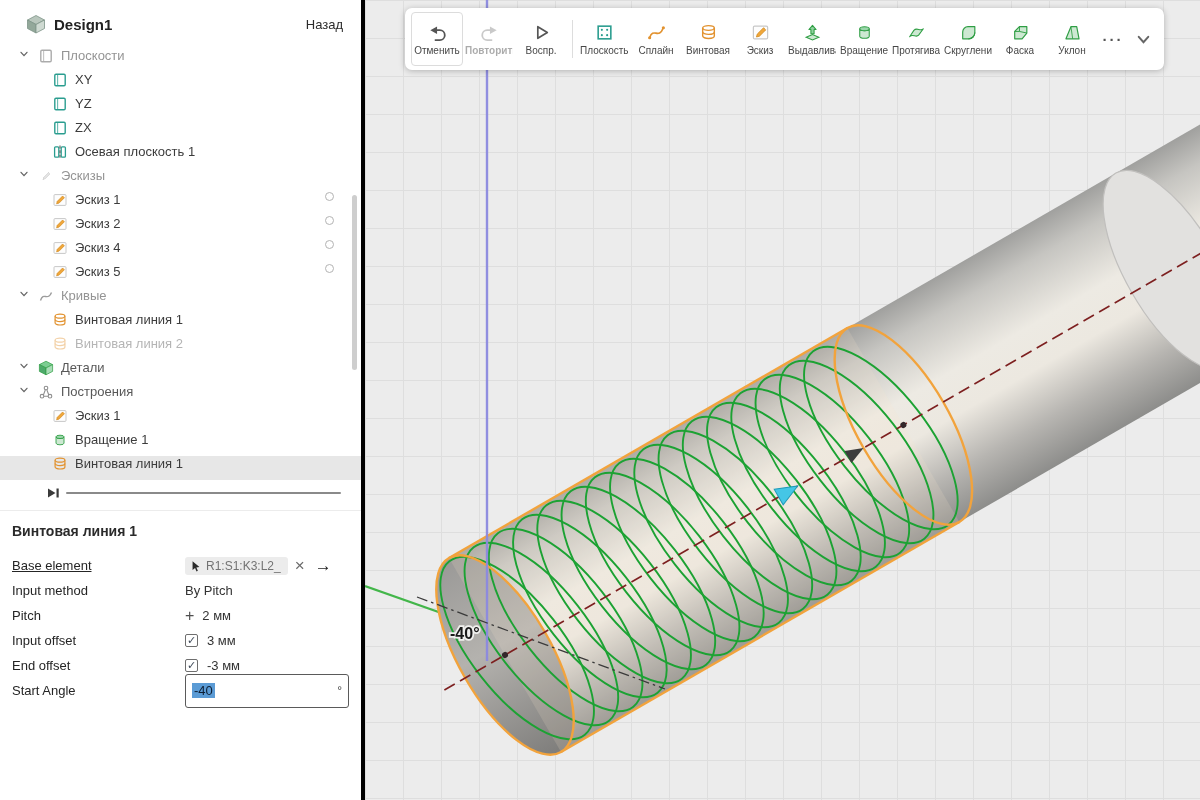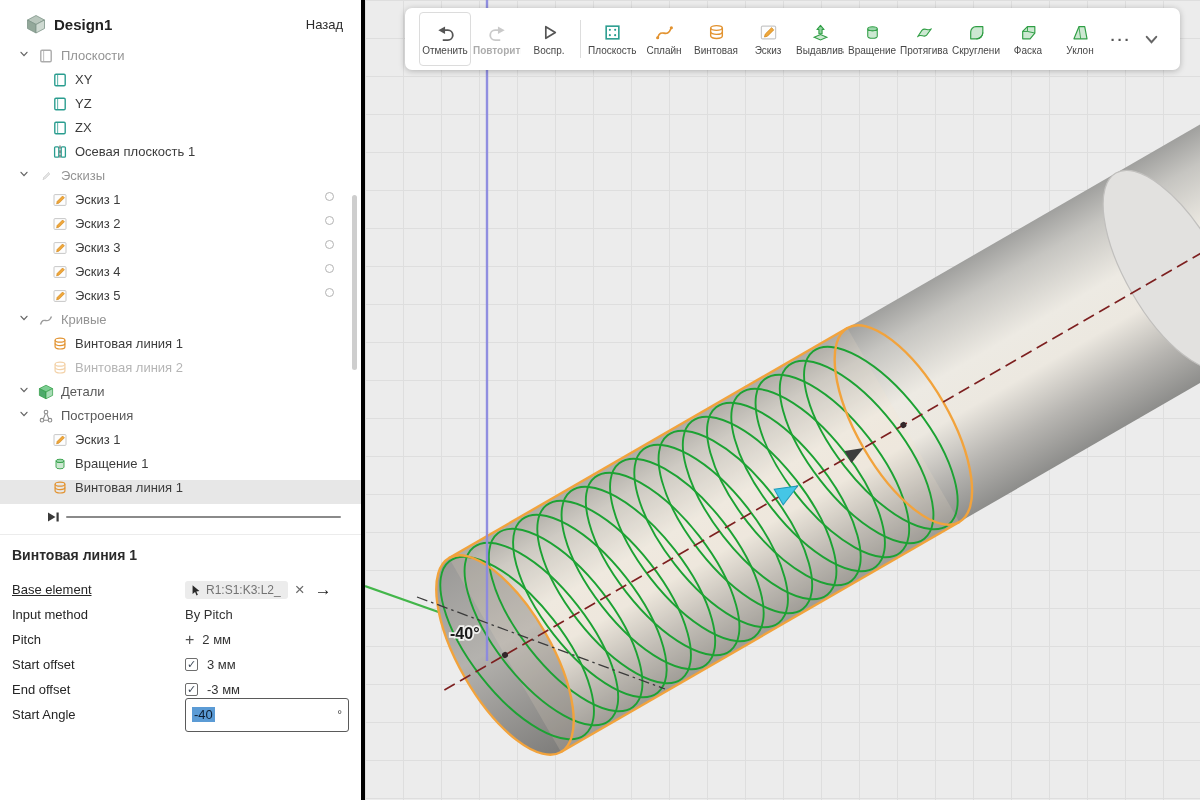--- a/index.html
+++ b/index.html
@@ -63,21 +63,21 @@
 
   
   .viewport { flex:1; position:relative; overflow:hidden; background-color:#ececec;
     background-image:linear-gradient(#dedede 1px, transparent 1px),
                      linear-gradient(90deg, #dedede 1px, transparent 1px);
     background-size:38px 38px; }
   .scene { position:absolute; left:0; top:0; }
 
   .vtoolbar { position:absolute; left:40px; top:8px; height:62px; background:#ffffff;
     border-radius:7px; box-shadow:0 1px 6px rgba(0,0,0,.25); display:flex; align-items:center;
-    padding:0 14px; }
+    padding:0 6px; }
   .tbtn { width:52px; height:54px; display:flex; flex-direction:column; align-items:center;
     justify-content:center; gap:3px; border-radius:4px; cursor:pointer; }
   .tbtn.boxed { border:1px solid #dcdcdc; }
   .tbtn.dis { opacity:.45;font-weight:bold; }
   .tbtn.mini { width:30px; height:54px; justify-content:center; }
   .tico { width:19px; height:19px; }
   .tlabel { font-size:10px; color:#474747; max-width:48px; overflow:hidden; white-space:nowrap; }
   .tsep { width:1px; height:38px; background:#dddddd; margin:0 5px; flex:none; }
   .more-dots { font-size:15px; font-weight:bold; letter-spacing:2px; color:#555; }
 </style>
@@ -256,27 +256,20 @@
         <svg class="ticon">
             <use href="#i-sketch"></use>
           </svg>
         <span class="lbl">Эскиз 2</span>
         <span class="radio"></span>
       </div>
       <div class="row child">
         <svg class="ticon">
             <use href="#i-sketch"></use>
           </svg>
-        <span class="lbl">Эскиз 3</span>
-        <span class="radio"></span>
-      </div>
-      <div class="row child">
-        <svg class="ticon">
-            <use href="#i-sketch"></use>
-          </svg>
         <span class="lbl">Эскиз 4</span>
         <span class="radio"></span>
       </div>
       <div class="row child">
         <svg class="ticon">
             <use href="#i-sketch"></use>
           </svg>
         <span class="lbl">Эскиз 5</span>
         <span class="radio"></span>
       </div>
@@ -373,21 +366,21 @@
 
       <div class="prow">
         <span class="plabel">Pitch</span>
         <span class="pval">
           <span class="plus-ic">+</span>
           <span>2 мм</span>
         </span>
       </div>
 
       <div class="prow">
-        <span class="plabel">Start offset</span>
+        <span class="plabel">Input offset</span>
         <span class="pval">
           <span class="chk">✓</span>
           <span>3 мм</span>
         </span>
       </div>
 
       <div class="prow">
         <span class="plabel">End offset</span>
         <span class="pval">
           <span class="chk">✓</span>

